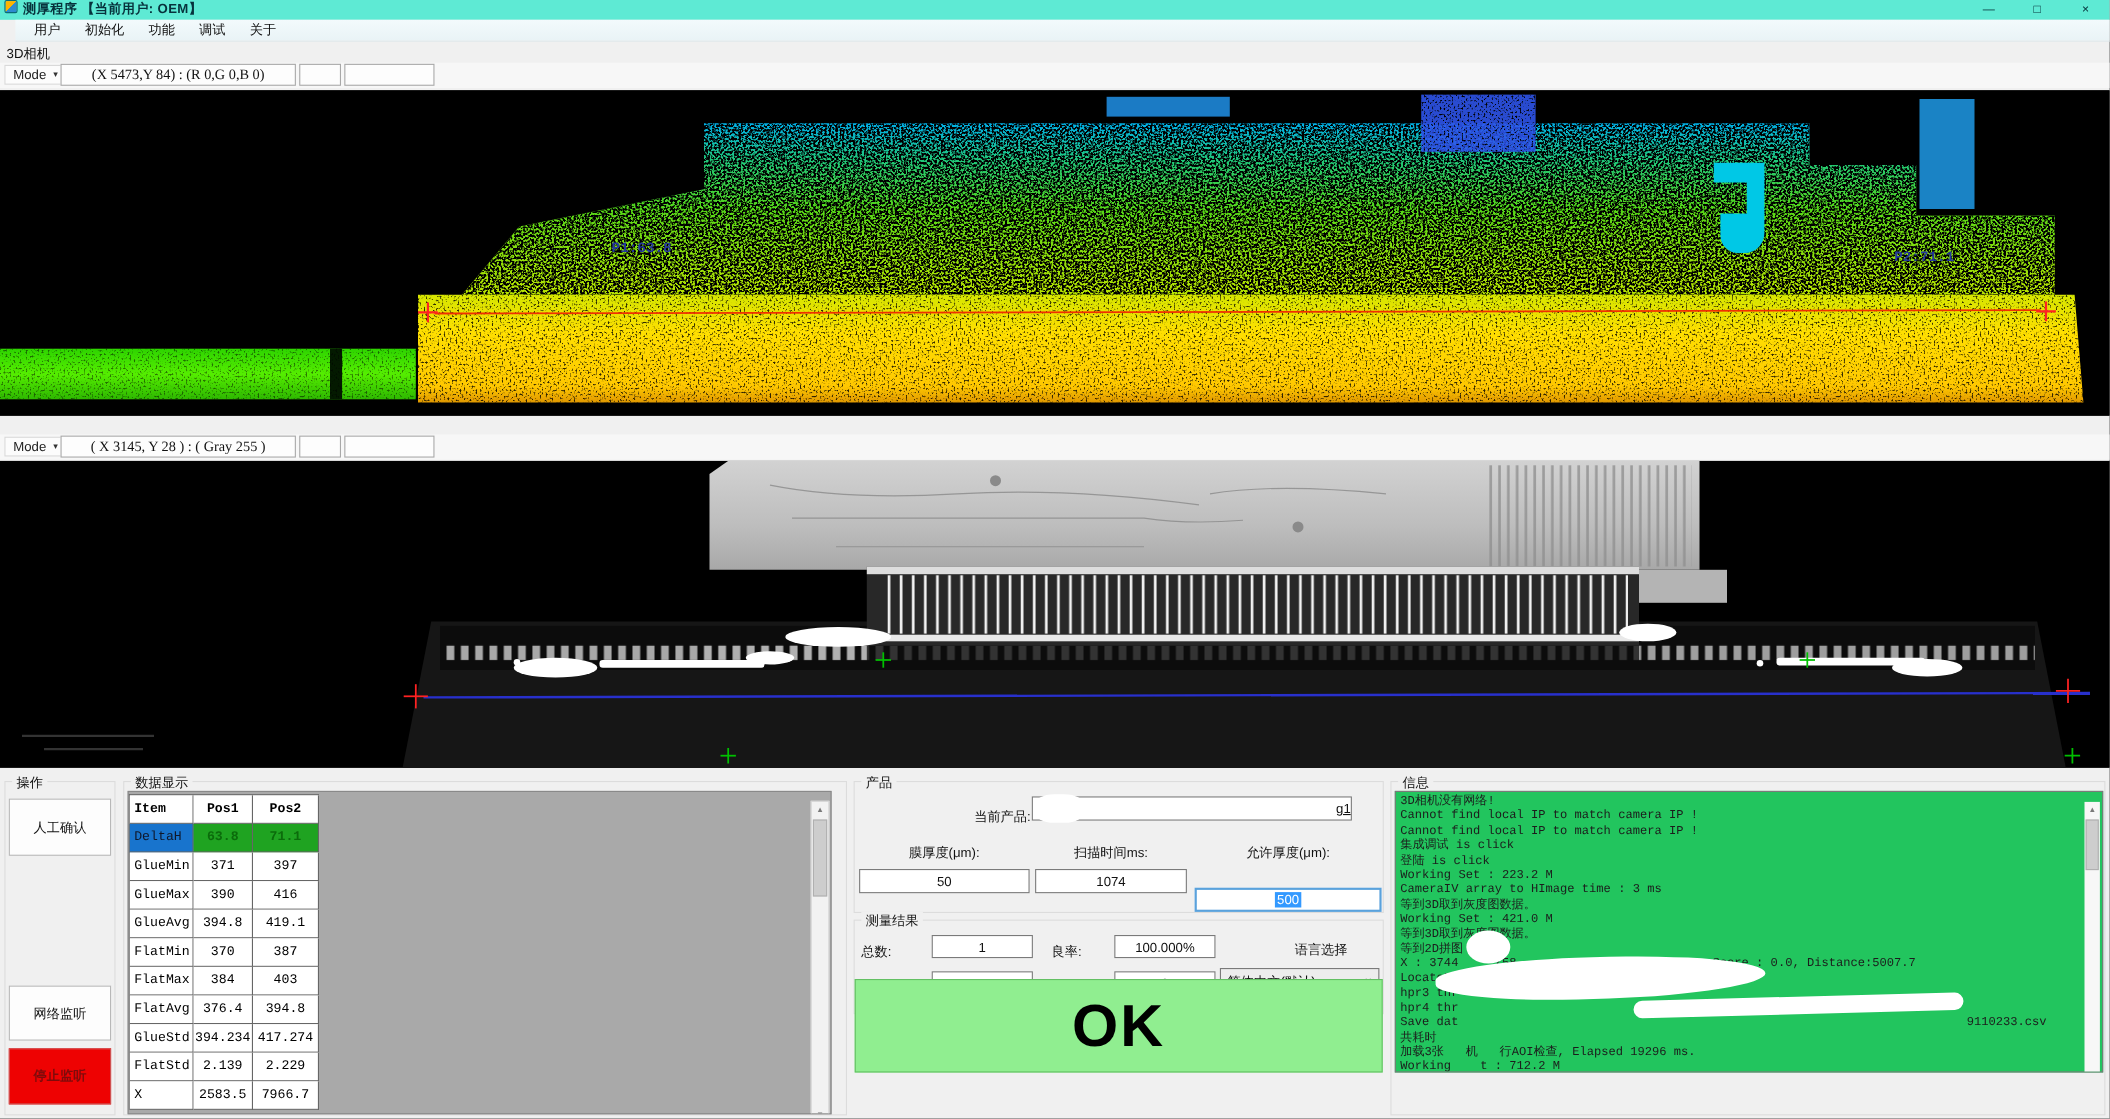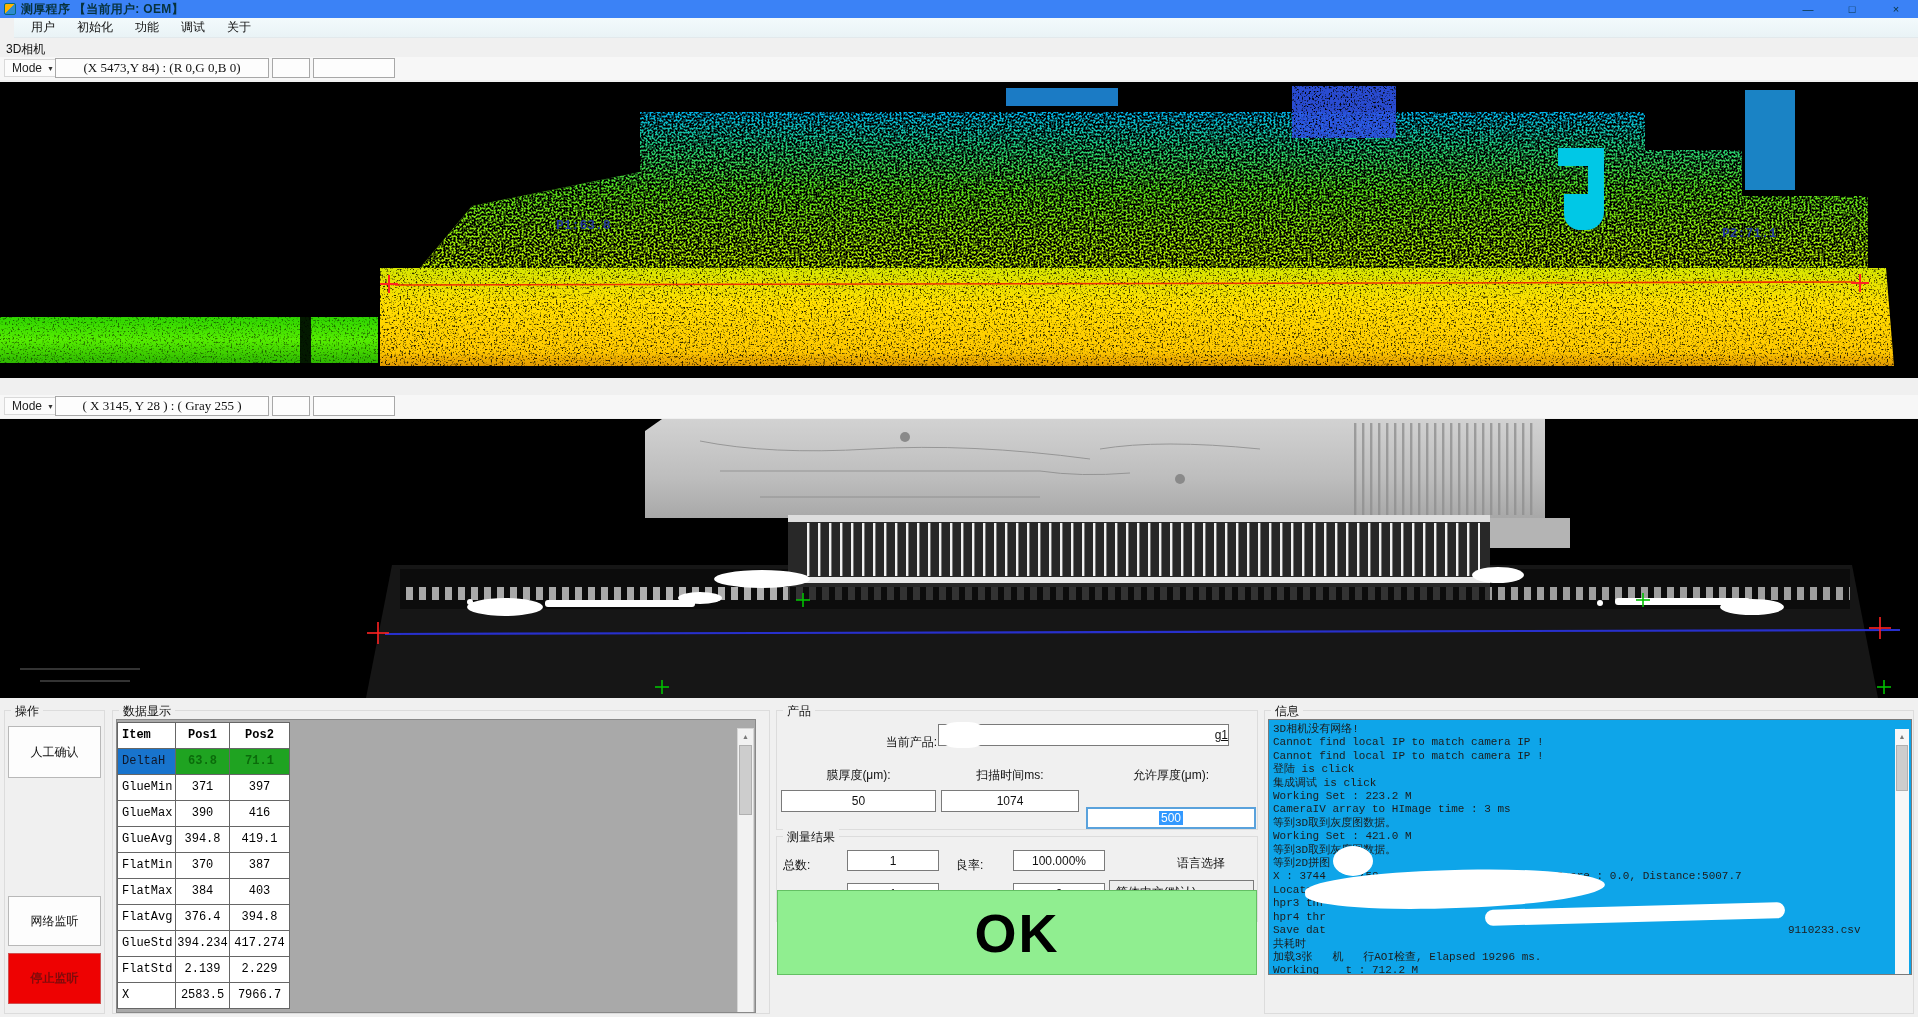--- a/index.html
+++ b/index.html
@@ -1,20 +1,20 @@
 <!DOCTYPE html>
 <html><head>
 <meta charset="utf-8">
 <style>
   * { box-sizing: border-box; margin: 0; padding: 0; }
   body { background:#444; font-family:"Liberation Sans", sans-serif; }
   .app { position:relative; width:1918px; height:1017px; background:#f0f0f0; overflow:hidden; outline:1px solid #5a5a5a; }
 
   
-  .titlebar { position:absolute; left:0; top:0; width:1918px; height:18px; background:#3b82f6; display:flex; align-items:center; padding-left:4px; }
+  .titlebar { position:absolute; left:0; top:0; width:1918px; height:18px; background:#5eead4; display:flex; padding-left:4px; }
   .app-icon { width:12px; height:12px; border-radius:2px; background:linear-gradient(135deg,#ffb400 0 50%,#2e8bd0 50% 100%); margin-right:5px; border:1px solid #0a6a78; }
   .title-text { font-size:12px; font-weight:700; color:#07323c; letter-spacing:.3px; }
   .win-controls { margin-left:auto; display:flex; height:100%; }
   .win-btn { width:44px; height:100%; display:flex; align-items:center; justify-content:center; font-size:11px; color:#06323a; cursor:default; }
 
   
   .menubar { position:absolute; left:14px; top:18px; width:1918px; height:20px; background:linear-gradient(#f3fafc,#e9f3f6); display:flex; align-items:center; padding-left:6px; border-bottom:1px solid #e2e9ec; }
   .menu-item { font-size:12px; color:#111; padding:2px 11px; }
 
   .cam-label { position:absolute; left:6px; font-size:12px; color:#111; }
@@ -95,21 +95,21 @@
   #lbl-ng    { left:179px; top:53px; } #tb-ng    { left:236px; top:46px; width:92px; height:21px; }
   .combo { position:absolute; left:332px; top:43px; width:145px; height:24px; background:#ededed; border:1px solid #7a7a7a; display:flex; align-items:center; font-size:12px; color:#111; }
   .combo-val { flex:1; padding-left:6px; white-space:nowrap; overflow:hidden; }
   .combo-btn { width:18px; text-align:center; font-size:10px; color:#555; }
 
   
   #ok-panel { position:absolute; left:777px; top:890px; width:480px; height:85px; background:#90ee90; border:1px solid #63c063; display:flex; align-items:center; justify-content:center; }
   #ok-text { font-size:54px; font-weight:700; color:#000; letter-spacing:2px; }
 
   
-  .log-area { position:absolute; left:3px; top:8px; width:644px; height:256px; background:#0ea5e9; border:1px solid #7a7a7a; overflow:hidden; padding:3px 0 0 4px; }
+  .log-area { position:absolute; left:3px; top:8px; width:644px; height:256px; background:#22c55e; border:1px solid #7a7a7a; overflow:hidden; padding:3px 0 0 4px; }
   .log-line { font-family:"Liberation Mono", monospace; font-size:11px; line-height:13.4px; color:#1c1c1c; white-space:pre; }
   .blob { position:absolute; background:#fff; }
   #blob-a { left:64px; top:126px; width:40px; height:30px; border-radius:50%; }
   #blob-b { left:36px; top:150px; width:300px; height:38px; border-radius:45% 55% 50% 50%; transform:rotate(-2deg); }
   #blob-c { left:216px; top:186px; width:300px; height:16px; border-radius:8px; transform:rotate(-1.5deg); }
   #blob-prod { position:absolute; left:163px; top:11px; width:46px; height:26px; background:#fff; border-radius:40%; }
 </style>
 </head>
 <body>
 
@@ -405,22 +405,22 @@
   <div id="ok-panel">
     <span id="ok-text">OK</span>
   </div>
 
   <div class="grp" id="grp-info">
     <span class="grp-title">信息</span>
     <div class="log-area">
       <div class="log-line">3D相机没有网络!</div>
       <div class="log-line">Cannot find local IP to match camera IP !</div>
       <div class="log-line">Cannot find local IP to match camera IP !</div>
+      <div class="log-line">集成调试 is click</div>
       <div class="log-line">登陆 is click</div>
-      <div class="log-line">集成调试 is click</div>
       <div class="log-line">Working Set : 223.2 M</div>
       <div class="log-line">CameraIV array to HImage time : 3 ms</div>
       <div class="log-line">等到3D取到灰度图数据。</div>
       <div class="log-line">Working Set : 421.0 M</div>
       <div class="log-line">等到3D取到灰度图数据。</div>
       <div class="log-line">等到2D拼图</div>
       <div class="log-line">X : 3744     /58           Angle : -0.279, Score : 0.0, Distance:5007.7</div>
       <div class="log-line">LocateLi      t :    0</div>
       <div class="log-line">hpr3 thr</div>
       <div class="log-line">hpr4 thr</div>

